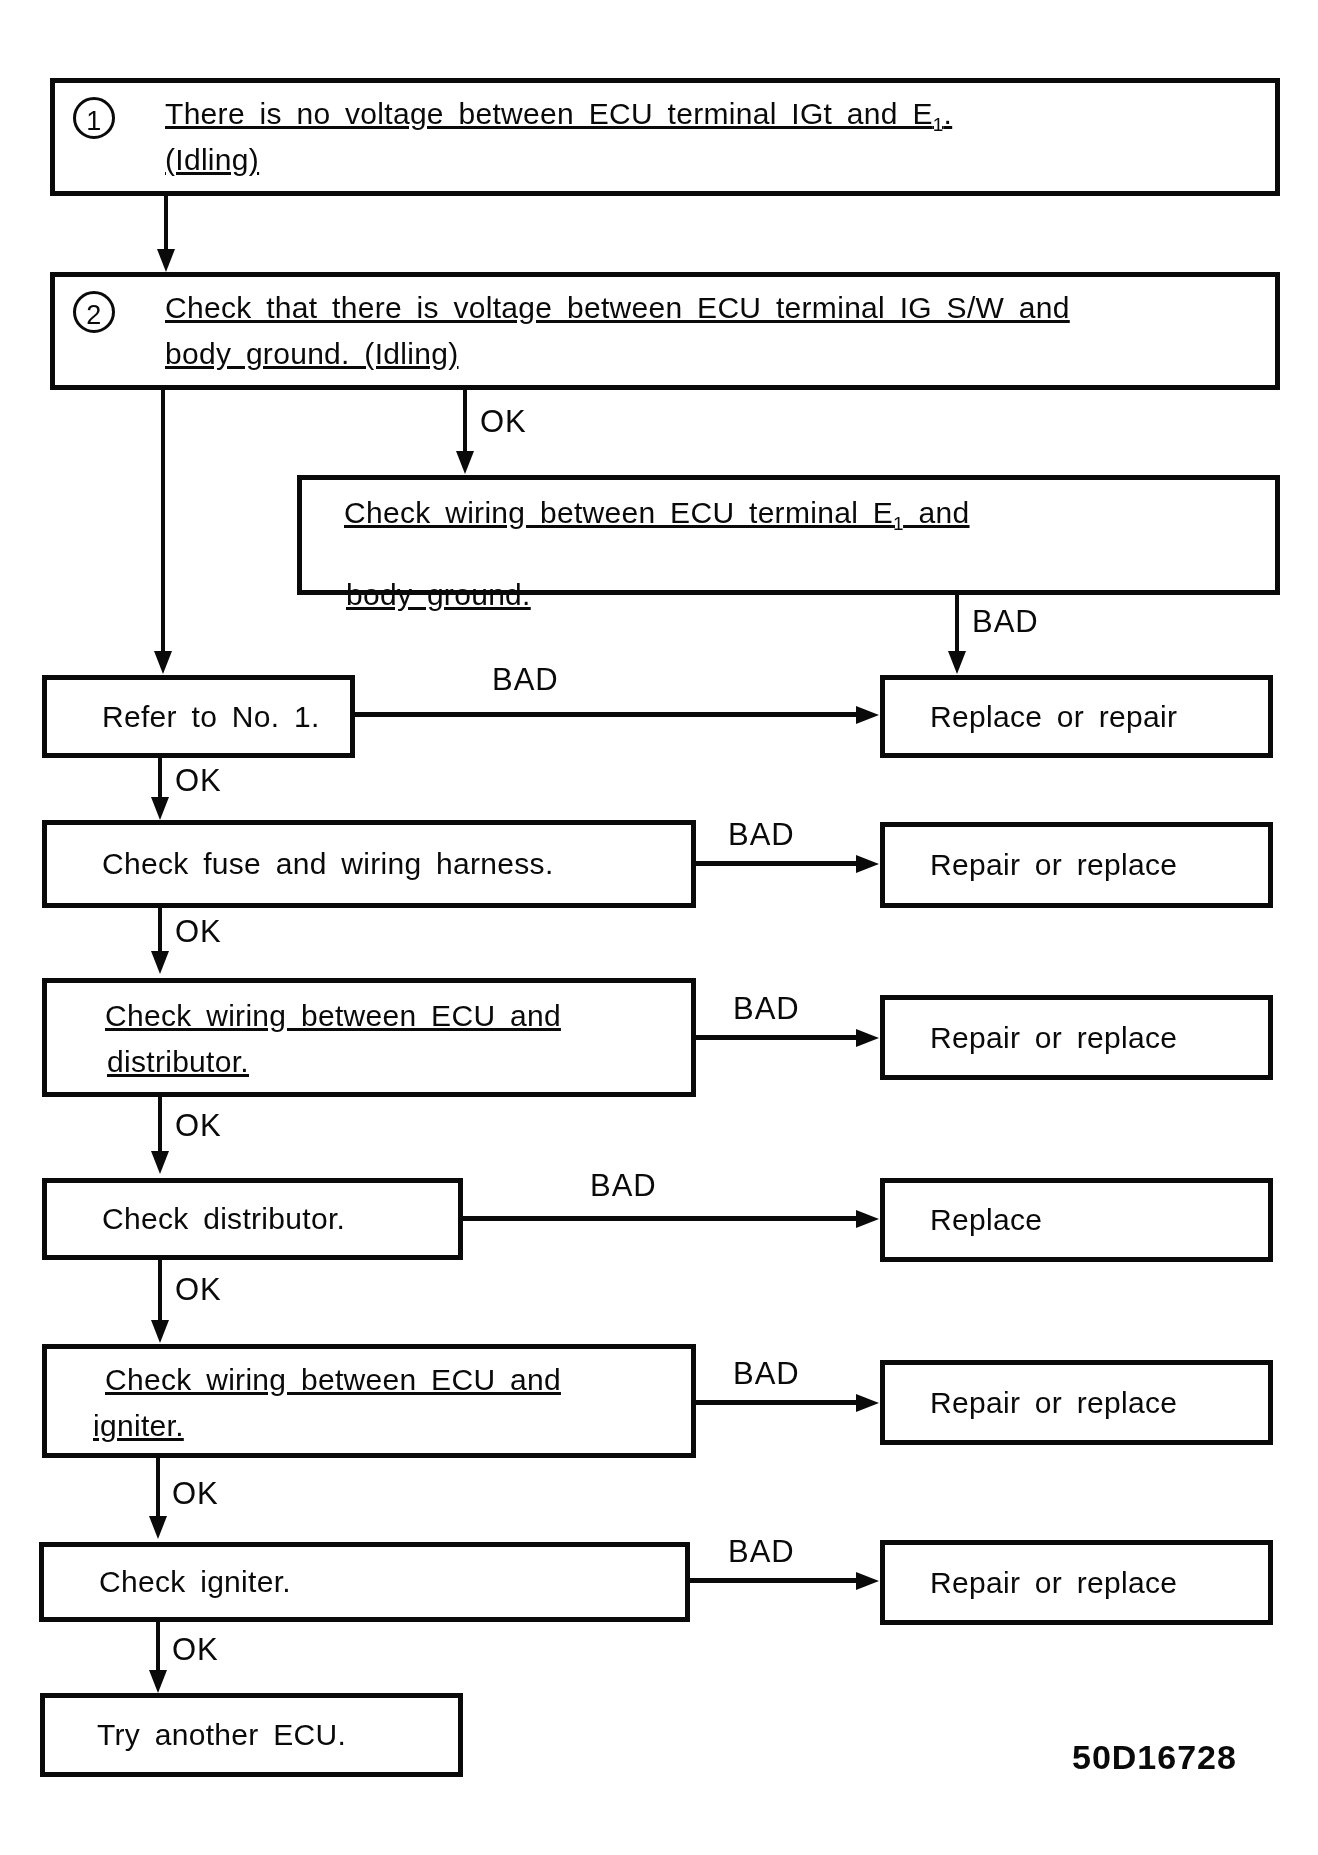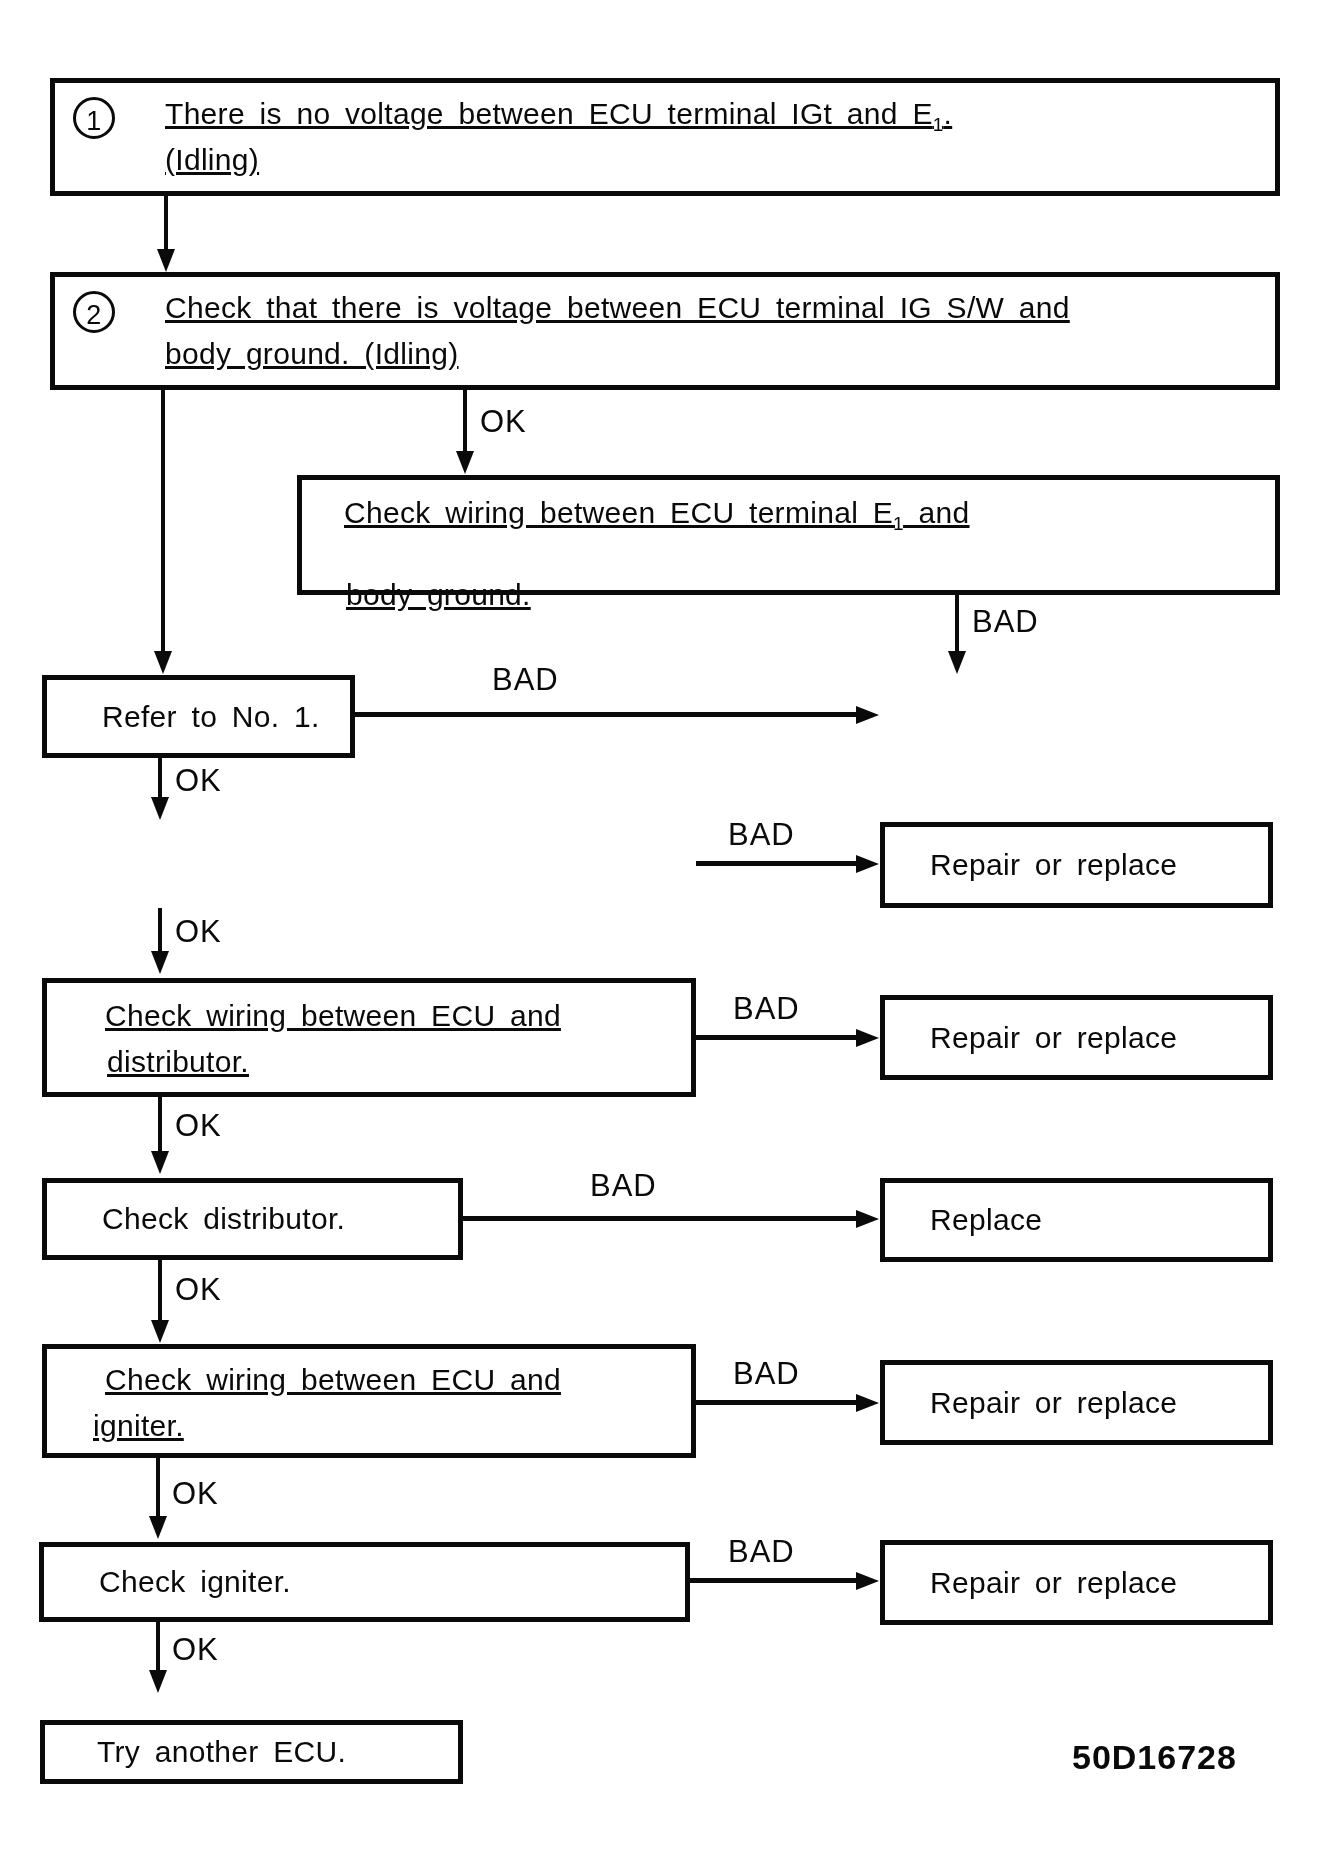--- a/index.html
+++ b/index.html
@@ -98,25 +98,31 @@
   <div class="lbl" style="left:972px;top:604px;">BAD</div>
 
   <div class="box flexbox" style="left:42px;top:675px;width:313px;height:83px;padding-left:55px;">
     <span>Refer to No. 1.</span>
   </div>
 
   <div class="hline" style="left:355px;top:712px;width:503px;"></div>
   <div class="arrow-right" style="left:856px;top:706px;"></div>
   <div class="lbl" style="left:492px;top:662px;">BAD</div>
 
+  <div class="box flexbox" style="left:880px;top:675px;width:393px;height:83px;padding-left:45px;">
+    <span>Replace or repair</span>
+  </div>
 
   <div class="vline" style="left:158px;top:758px;height:41px;"></div>
   <div class="arrow-down" style="left:151px;top:797px;"></div>
   <div class="lbl" style="left:175px;top:763px;">OK</div>
 
+  <div class="box flexbox" style="left:42px;top:820px;width:654px;height:88px;padding-left:55px;">
+    <span>Check fuse and wiring harness.</span>
+  </div>
   <div class="hline" style="left:696px;top:861px;width:162px;"></div>
   <div class="arrow-right" style="left:856px;top:855px;"></div>
   <div class="lbl" style="left:728px;top:817px;">BAD</div>
   <div class="box flexbox" style="left:880px;top:822px;width:393px;height:86px;padding-left:45px;">
     <span>Repair or replace</span>
   </div>
 
   <div class="vline" style="left:158px;top:908px;height:45px;"></div>
   <div class="arrow-down" style="left:151px;top:951px;"></div>
   <div class="lbl" style="left:175px;top:914px;">OK</div>
@@ -172,19 +178,19 @@
   <div class="arrow-right" style="left:856px;top:1572px;"></div>
   <div class="lbl" style="left:728px;top:1534px;">BAD</div>
   <div class="box flexbox" style="left:880px;top:1540px;width:393px;height:85px;padding-left:45px;">
     <span>Repair or replace</span>
   </div>
 
   <div class="vline" style="left:156px;top:1622px;height:50px;"></div>
   <div class="arrow-down" style="left:149px;top:1670px;"></div>
   <div class="lbl" style="left:172px;top:1632px;">OK</div>
 
-  <div class="box flexbox" style="left:40px;top:1693px;width:423px;height:64px;padding-left:52px;margin-top:27px;">
+  <div class="box flexbox" style="left:40px;top:1693px;width:423px;height:84px;padding-left:52px;">
     <span>Try another ECU.</span>
   </div>
 
   <div class="code" style="left:1072px;top:1738px;">50D16728</div>
 
 </div>
 
 </body></html>

